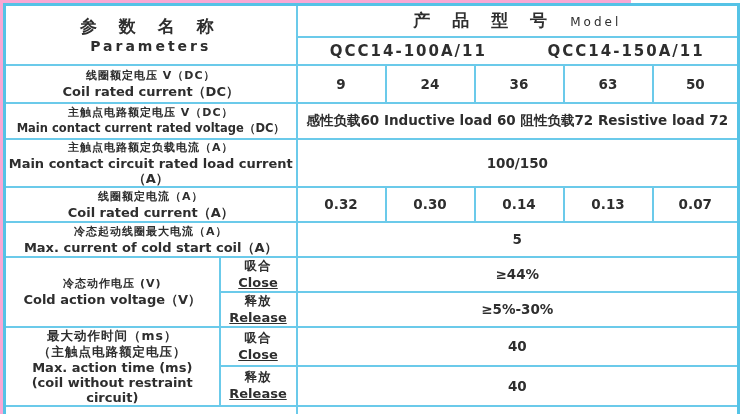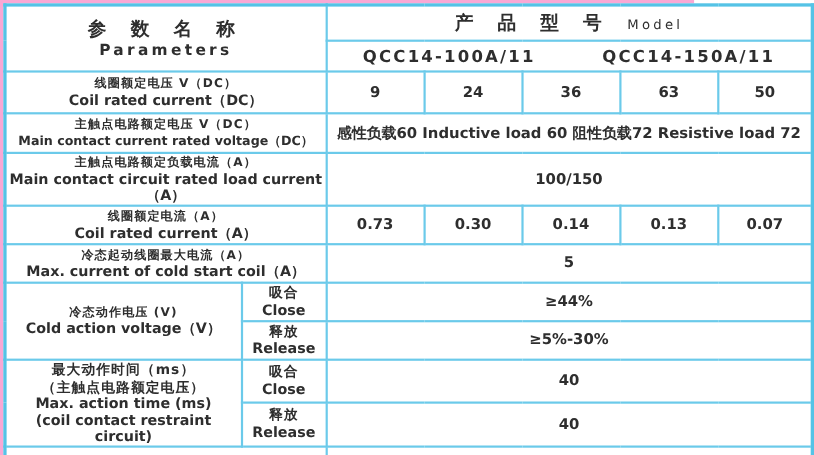--- a/index.html
+++ b/index.html
@@ -27,21 +27,21 @@
   .zh{display:block;font-weight:bold;font-size:11px;line-height:16px;letter-spacing:1px;}
   .en{display:block;font-weight:bold;font-size:13px;line-height:15px;}
   .en.small{font-size:11.5px;}
   .hdr-zh{font-weight:bold;font-size:17px;letter-spacing:8px;}
   .hdr-en{display:block;font-weight:bold;font-size:14px;letter-spacing:3px;}
   .model-en{font-weight:normal;font-size:12px;letter-spacing:3px;margin-left:10px;}
   .models{display:flex;justify-content:space-around;align-items:flex-start;}
   .model-name{font-weight:bold;font-size:15px;letter-spacing:2px;}
   .val{font-weight:bold;font-size:13.5px;}
   .sub .zh{font-size:12.5px;font-family:Liberation Mono, monospace;}
-  .sub .en{font-size:13px;}
+  .sub .en{font-size:13px;text-decoration:underline;}
 </style>
 </head>
 <body>
 
 <div class="sheet">
   <table class="spec">
     <colgroup>
       <col style="width:215px">
         <col style="width:77px">
       <col style="width:89px">
@@ -97,21 +97,21 @@
         <span class="en">Main contact circuit rated load current（A）</span>
       </td>
       <td colspan="5" class="val">100/150</td>
     </tr>
 
     <tr style="height:35px">
       <td colspan="2">
         <span class="zh">线圈额定电流（A）</span>
         <span class="en">Coil rated current（A）</span>
       </td>
-      <td class="val">0.73</td>
+      <td class="val">0.32</td>
       <td class="val">0.30</td>
       <td class="val">0.14</td>
       <td class="val">0.13</td>
       <td class="val">0.07</td>
     </tr>
 
     <tr style="height:35px">
       <td colspan="2">
         <span class="zh">冷态起动线圈最大电流（A）</span>
         <span class="en">Max. current of cold start coil（A）</span>
@@ -136,21 +136,21 @@
         <span class="en">Release</span>
       </td>
       <td colspan="5" class="val">≥5%-30%</td>
     </tr>
 
     <tr style="height:32px">
       <td rowspan="2">
         <span class="zh" style="font-size:12.5px">最大动作时间（ms）</span>
         <span class="zh" style="font-size:12.5px">（主触点电路额定电压）</span>
         <span class="en">Max. action time (ms)</span>
-        <span class="en">(coil contact restraint circuit)</span>
+        <span class="en">(coil without restraint circuit)</span>
       </td>
       <td class="sub">
         <span class="zh">吸合</span>
         <span class="en">Close</span>
       </td>
       <td colspan="5" class="val">40</td>
     </tr>
     <tr style="height:33px">
       <td class="sub">
         <span class="zh">释放</span>

